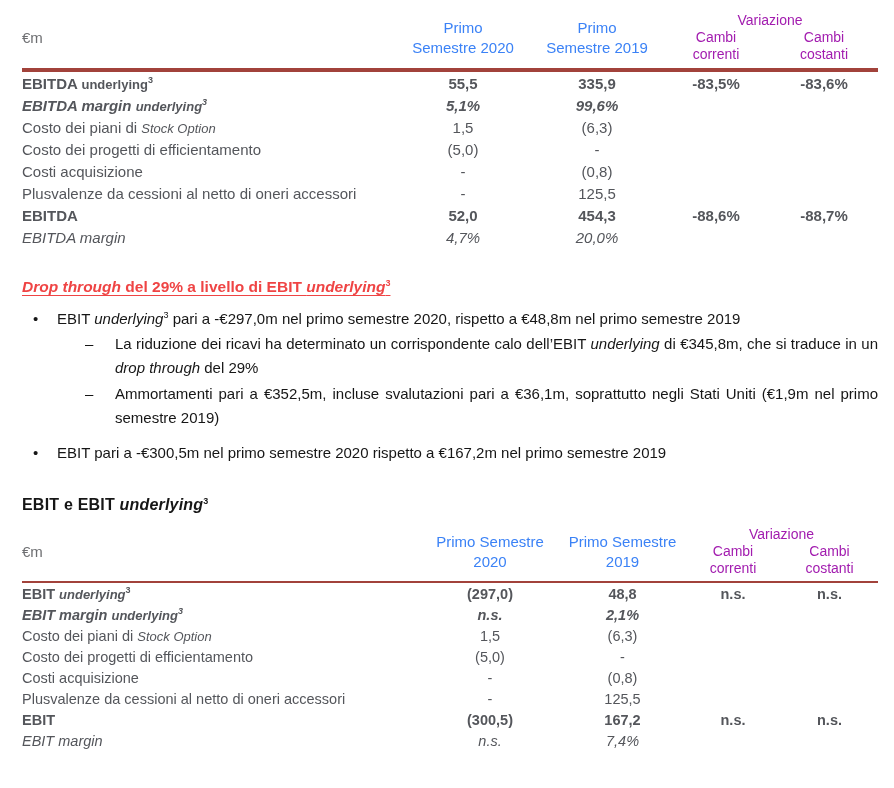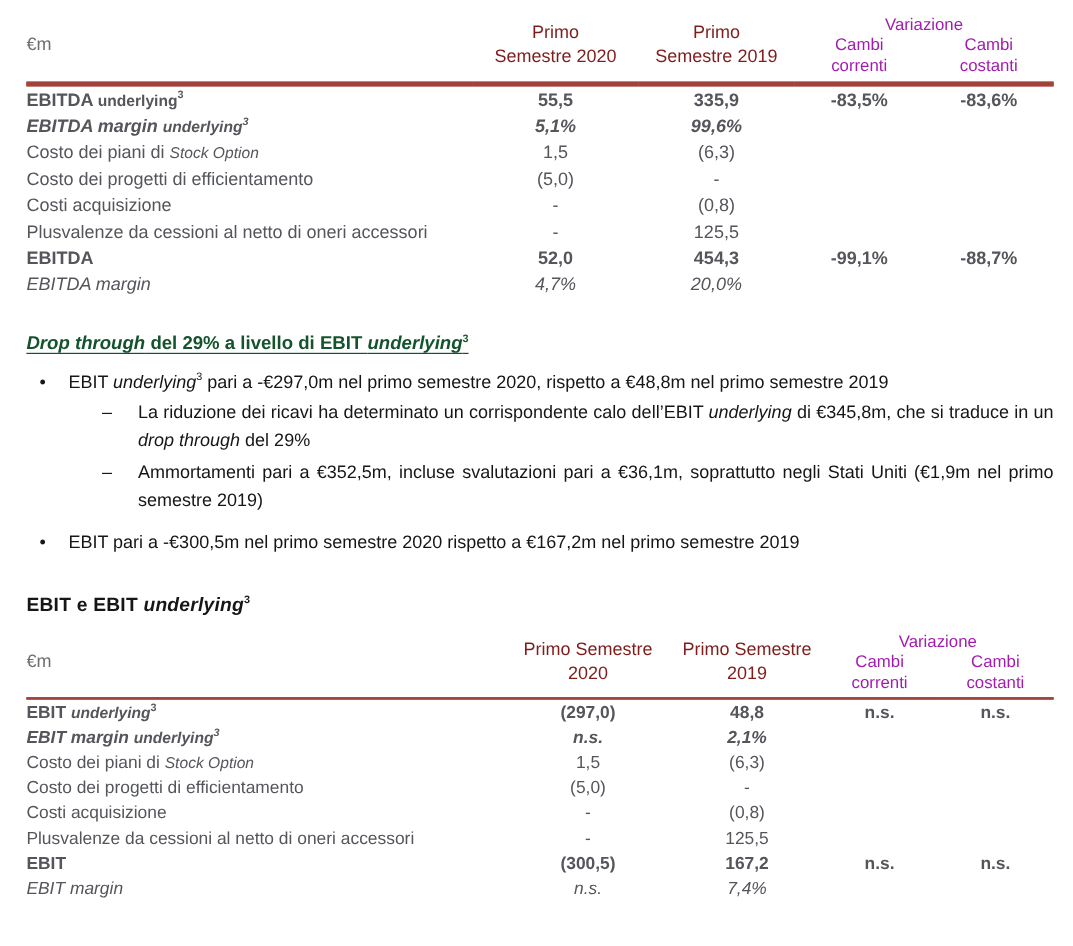--- a/index.html
+++ b/index.html
@@ -12,37 +12,37 @@
   .title{margin:10px 0 0 22px;font-size:16px;font-weight:bold;color:#161616;letter-spacing:.2px;}
   .title .it{font-style:italic;}
 
   
   table.fin{border-collapse:collapse;table-layout:fixed;margin:12px 0 0 22px;width:856px;
             color:#54565b;font-size:15px;}
   table.fin td{padding:0;overflow:hidden;}
   .pre{white-space:pre-line;}
   thead td{vertical-align:middle;}
   .unit{color:#6d6e71;font-size:15px;text-align:left;}
-  .hred{color:#7f1d1d;font-size:15px;text-align:center;line-height:20px;}
+  .hred{color:#3b82f6;font-size:15px;text-align:center;line-height:20px;}
   .hgray{color:#a21caf;font-size:14px;text-align:center;line-height:17px;}
   .variaz{vertical-align:top;padding-top:2px;}
   .t1 thead .bb{border-bottom:4px solid #a2423b;padding-bottom:5px;}
   .t2 thead .bb{border-bottom:2.5px solid #a2423b;padding-bottom:4px;}
   .t1 tbody td{height:22px;vertical-align:middle;margin-left:17px;}
   .t2 tbody td{height:21px;vertical-align:middle;font-size:14.5px;}
   .num{text-align:center;}
   .lbl2{font-style:italic;font-size:13px;}
   tr.row-a td{font-weight:bold;}
   .t1 tr.row-a .lbl2{font-style:normal;}
   tr.row-b td{font-weight:bold;font-style:italic;}
   tr.row-t td{font-weight:bold;}
   tr.row-m td{font-style:italic;}
 
   
-  .h2{margin:30px 0 0 22px;font-size:15.5px;font-weight:bold;color:#14532d;
+  .h2{margin:30px 0 0 22px;font-size:15.5px;font-weight:bold;color:#ef4444;
       text-decoration:underline;text-underline-offset:3px;}
   .h2 .it{font-style:italic;}
   .bullet{display:flex;margin-top:11px;font-size:15px;color:#161616;line-height:23px;}
   .bullet .mk{flex:none;width:24px;margin-left:33px;}
   .bullet .tx{flex:1;padding-right:8px;}
   .sub{display:flex;font-size:15px;color:#161616;line-height:24px;margin-top:2px;}
   .sub .mk{flex:none;width:30px;margin-left:85px;}
   .sub .tx{flex:1;text-align:justify;padding-right:16px;}
   .it{font-style:italic;}
 
@@ -118,21 +118,21 @@
         <td class="lbl"><span>Plusvalenze da cessioni al netto di oneri accessori</span></td>
         <td class="num">-</td>
         <td class="num">125,5</td>
         <td class="num"></td>
         <td class="num"></td>
       </tr>
       <tr class="row-t">
         <td class="lbl"><span>EBITDA</span></td>
         <td class="num">52,0</td>
         <td class="num">454,3</td>
-        <td class="num">-99,1%</td>
+        <td class="num">-88,6%</td>
         <td class="num">-88,7%</td>
       </tr>
       <tr class="row-m">
         <td class="lbl"><span>EBITDA margin</span></td>
         <td class="num">4,7%</td>
         <td class="num">20,0%</td>
         <td class="num"></td>
         <td class="num"></td>
       </tr>
     </tbody>

